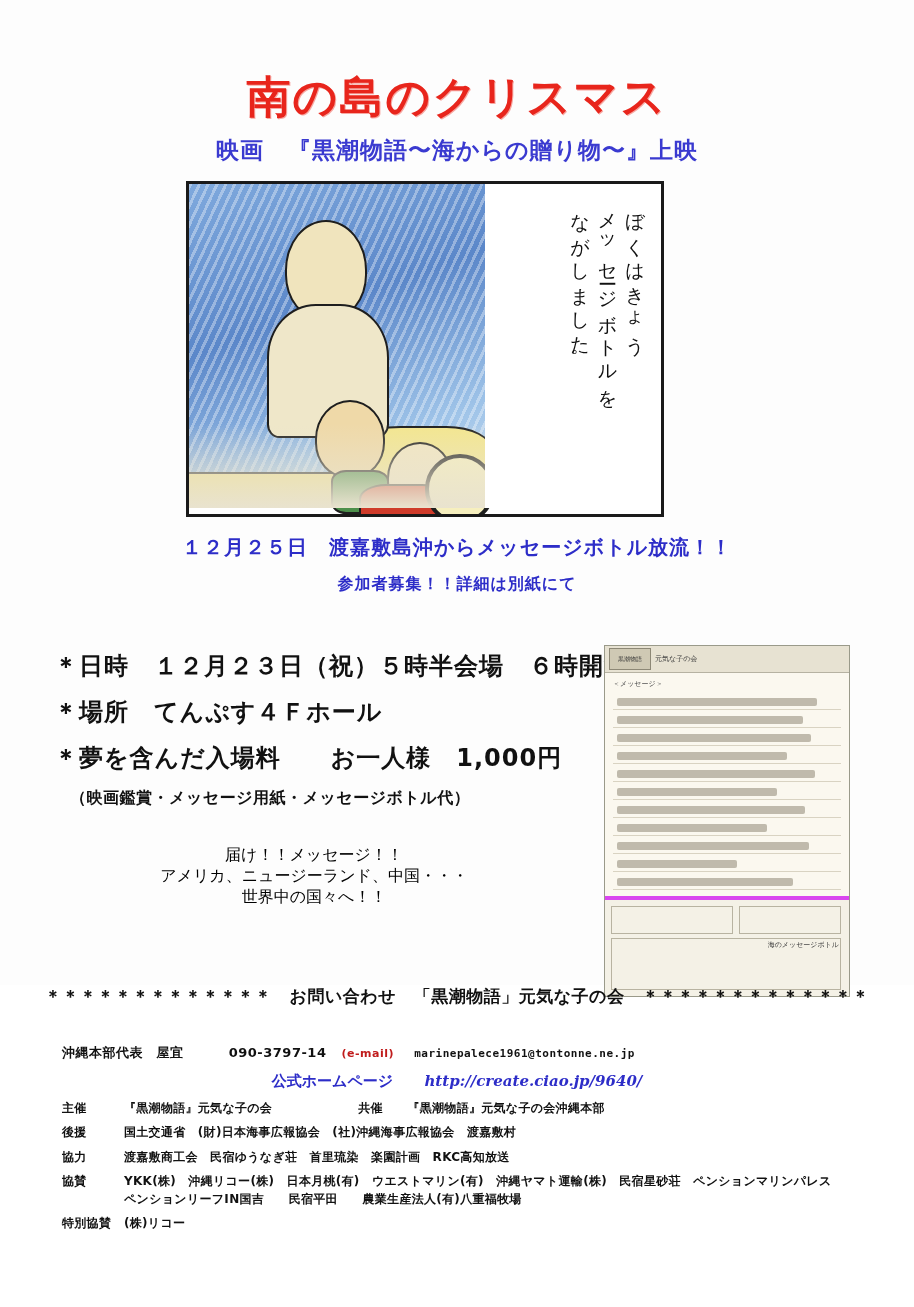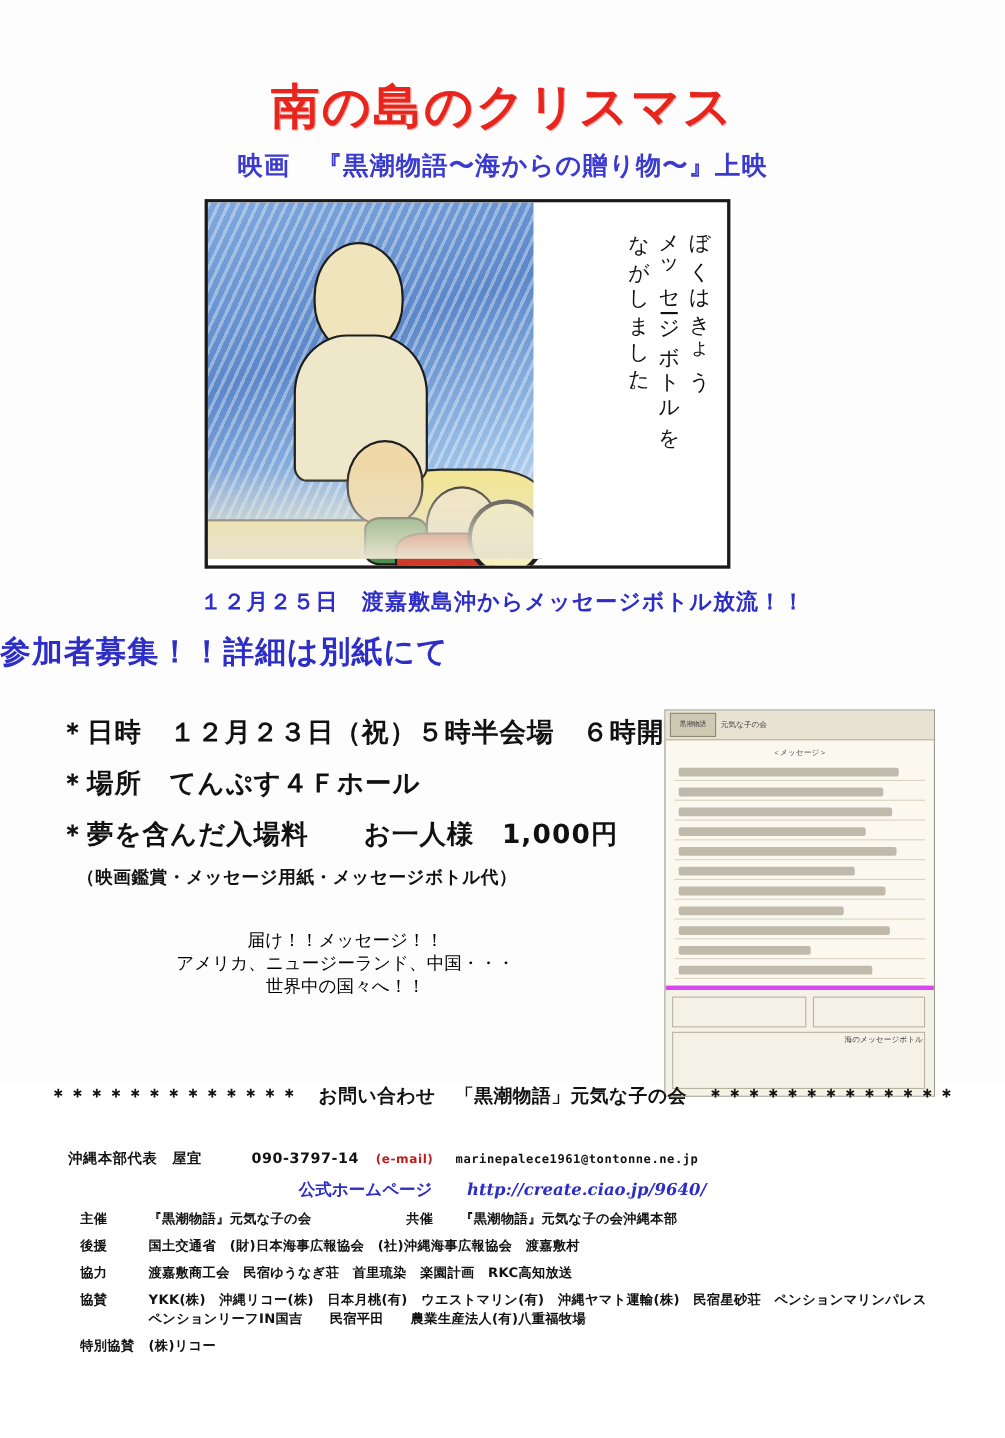--- a/index.html
+++ b/index.html
@@ -116,22 +116,23 @@
     top: 534px; left: 0; width: 914px;
     text-align: center;
     font-weight: bold;
     font-size: 20px;
     color: #2d2dc8;
     letter-spacing: 1px;
   }
   .announce2 {
     position: absolute;
     top: 574px; left: 0; width: 914px;
-    font-weight: bold;
-    font-size: 28px;
+    text-align: center;
+    font-weight: bold;
+    font-size: 16px;
     color: #2d2dc8;
     letter-spacing: 1px;
   }
 
   
   .details {
     position: absolute;
     top: 650px;
     left: 54px;
     width: 560px;
@@ -178,21 +179,20 @@
     background: #cfc9b4;
     border: 1px solid #8d8876;
     font-size: 6px; color:#333;
     display:flex; align-items:center; justify-content:center;
     text-align:center; line-height:1;
   }
   .card-head-t { font-size: 7px; color:#3b3b3b; }
   .card-body {
     position: relative;
     padding: 6px 8px;
-    text-align: center;
   }
   .card-label { font-size: 7px; color: #4a4a4a; margin-bottom: 3px;}
   .card-line {
     height: 17px;
     border-bottom: 1px solid #d9d3c2;
     position: relative;
   }
   .card-line i {
     position: absolute;
     left: 4px; bottom: 3px;
@@ -263,21 +263,21 @@
     font-size: 12px;
     color: #111;
     font-weight: bold;
     letter-spacing: 0.3px;
   }
   .credits .crow {
     display: flex;
     margin-bottom: 7px;
     line-height: 1.45;
   }
-  .credits .ckey { width: 62px; flex: none; margin-left: 11px; }
+  .credits .ckey { width: 62px; flex: none; }
   .credits .cval { flex: 1; white-space: pre-wrap; }
 </style>
 </head>
 <body>
 
 <div class="page">
 
   <div class="main-title">南の島のクリスマス</div>
   <div class="sub-title">映画　『黒潮物語〜海からの贈り物〜』上映</div>
 

